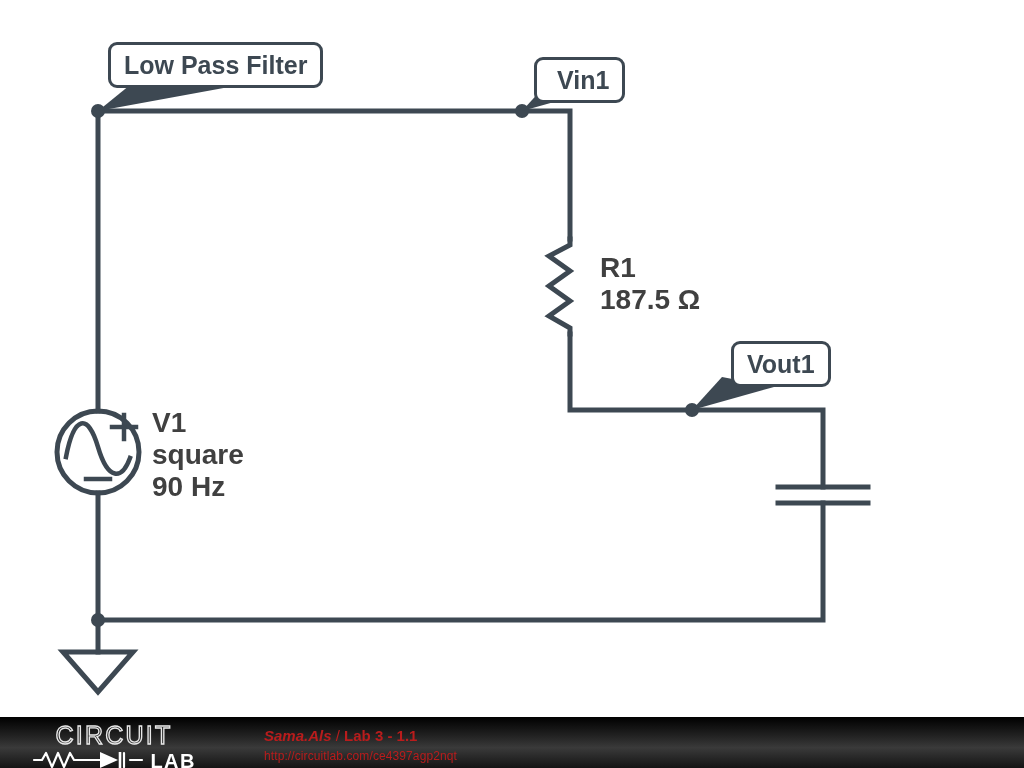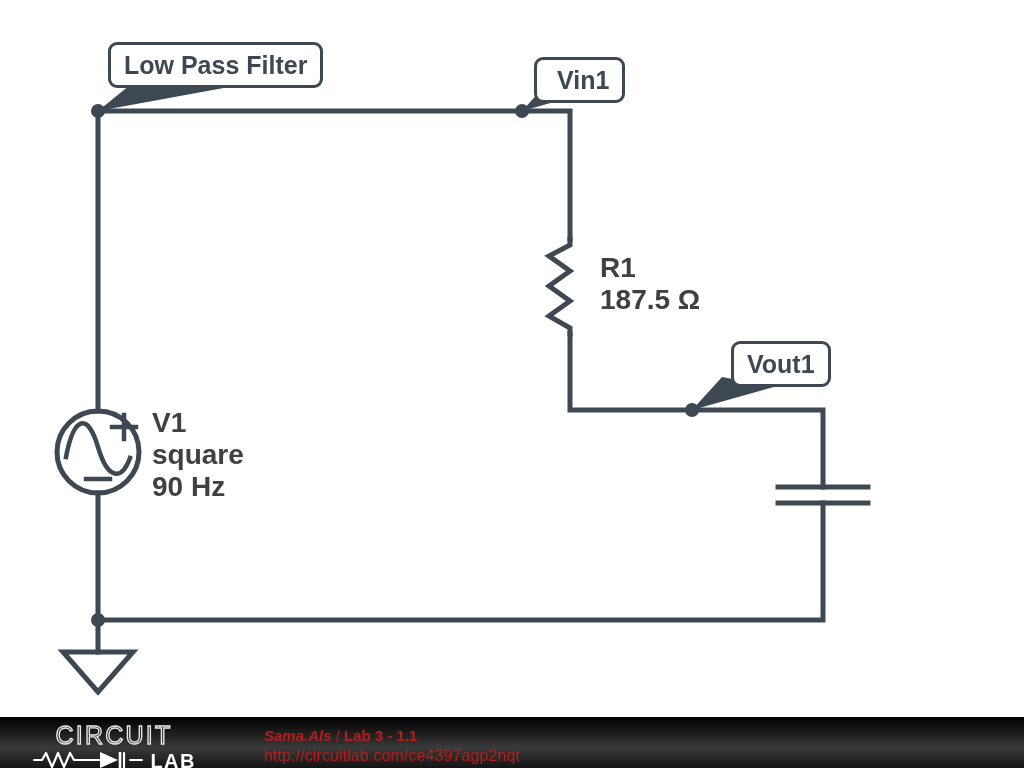--- a/index.html
+++ b/index.html
@@ -59,21 +59,21 @@
   #footer-text{
     position:absolute;left:218px;top:726px;
     color:#b91c1c;font-size:15px;line-height:20px;z-index:3;
     white-space:nowrap;
     margin-left:46px;
   }
   #footer-line1{font-size:15px;}
   #footer-owner{font-style:italic;font-weight:bold;}
   #footer-sep{font-style:normal;font-weight:normal;}
   #footer-proj{font-weight:bold;}
-  #footer-url{font-size:16px;letter-spacing:0.1px;}
+  #footer-url{font-size:12px;letter-spacing:0.1px;}
 </style>
 </head>
 <body>
 
 <div id="canvas">
 
   <svg class="schematic" width="1024" height="768" viewBox="0 0 1024 768">
 
     <g stroke="#3d4852" stroke-width="5" fill="none" stroke-linecap="square" stroke-linejoin="miter">
 

